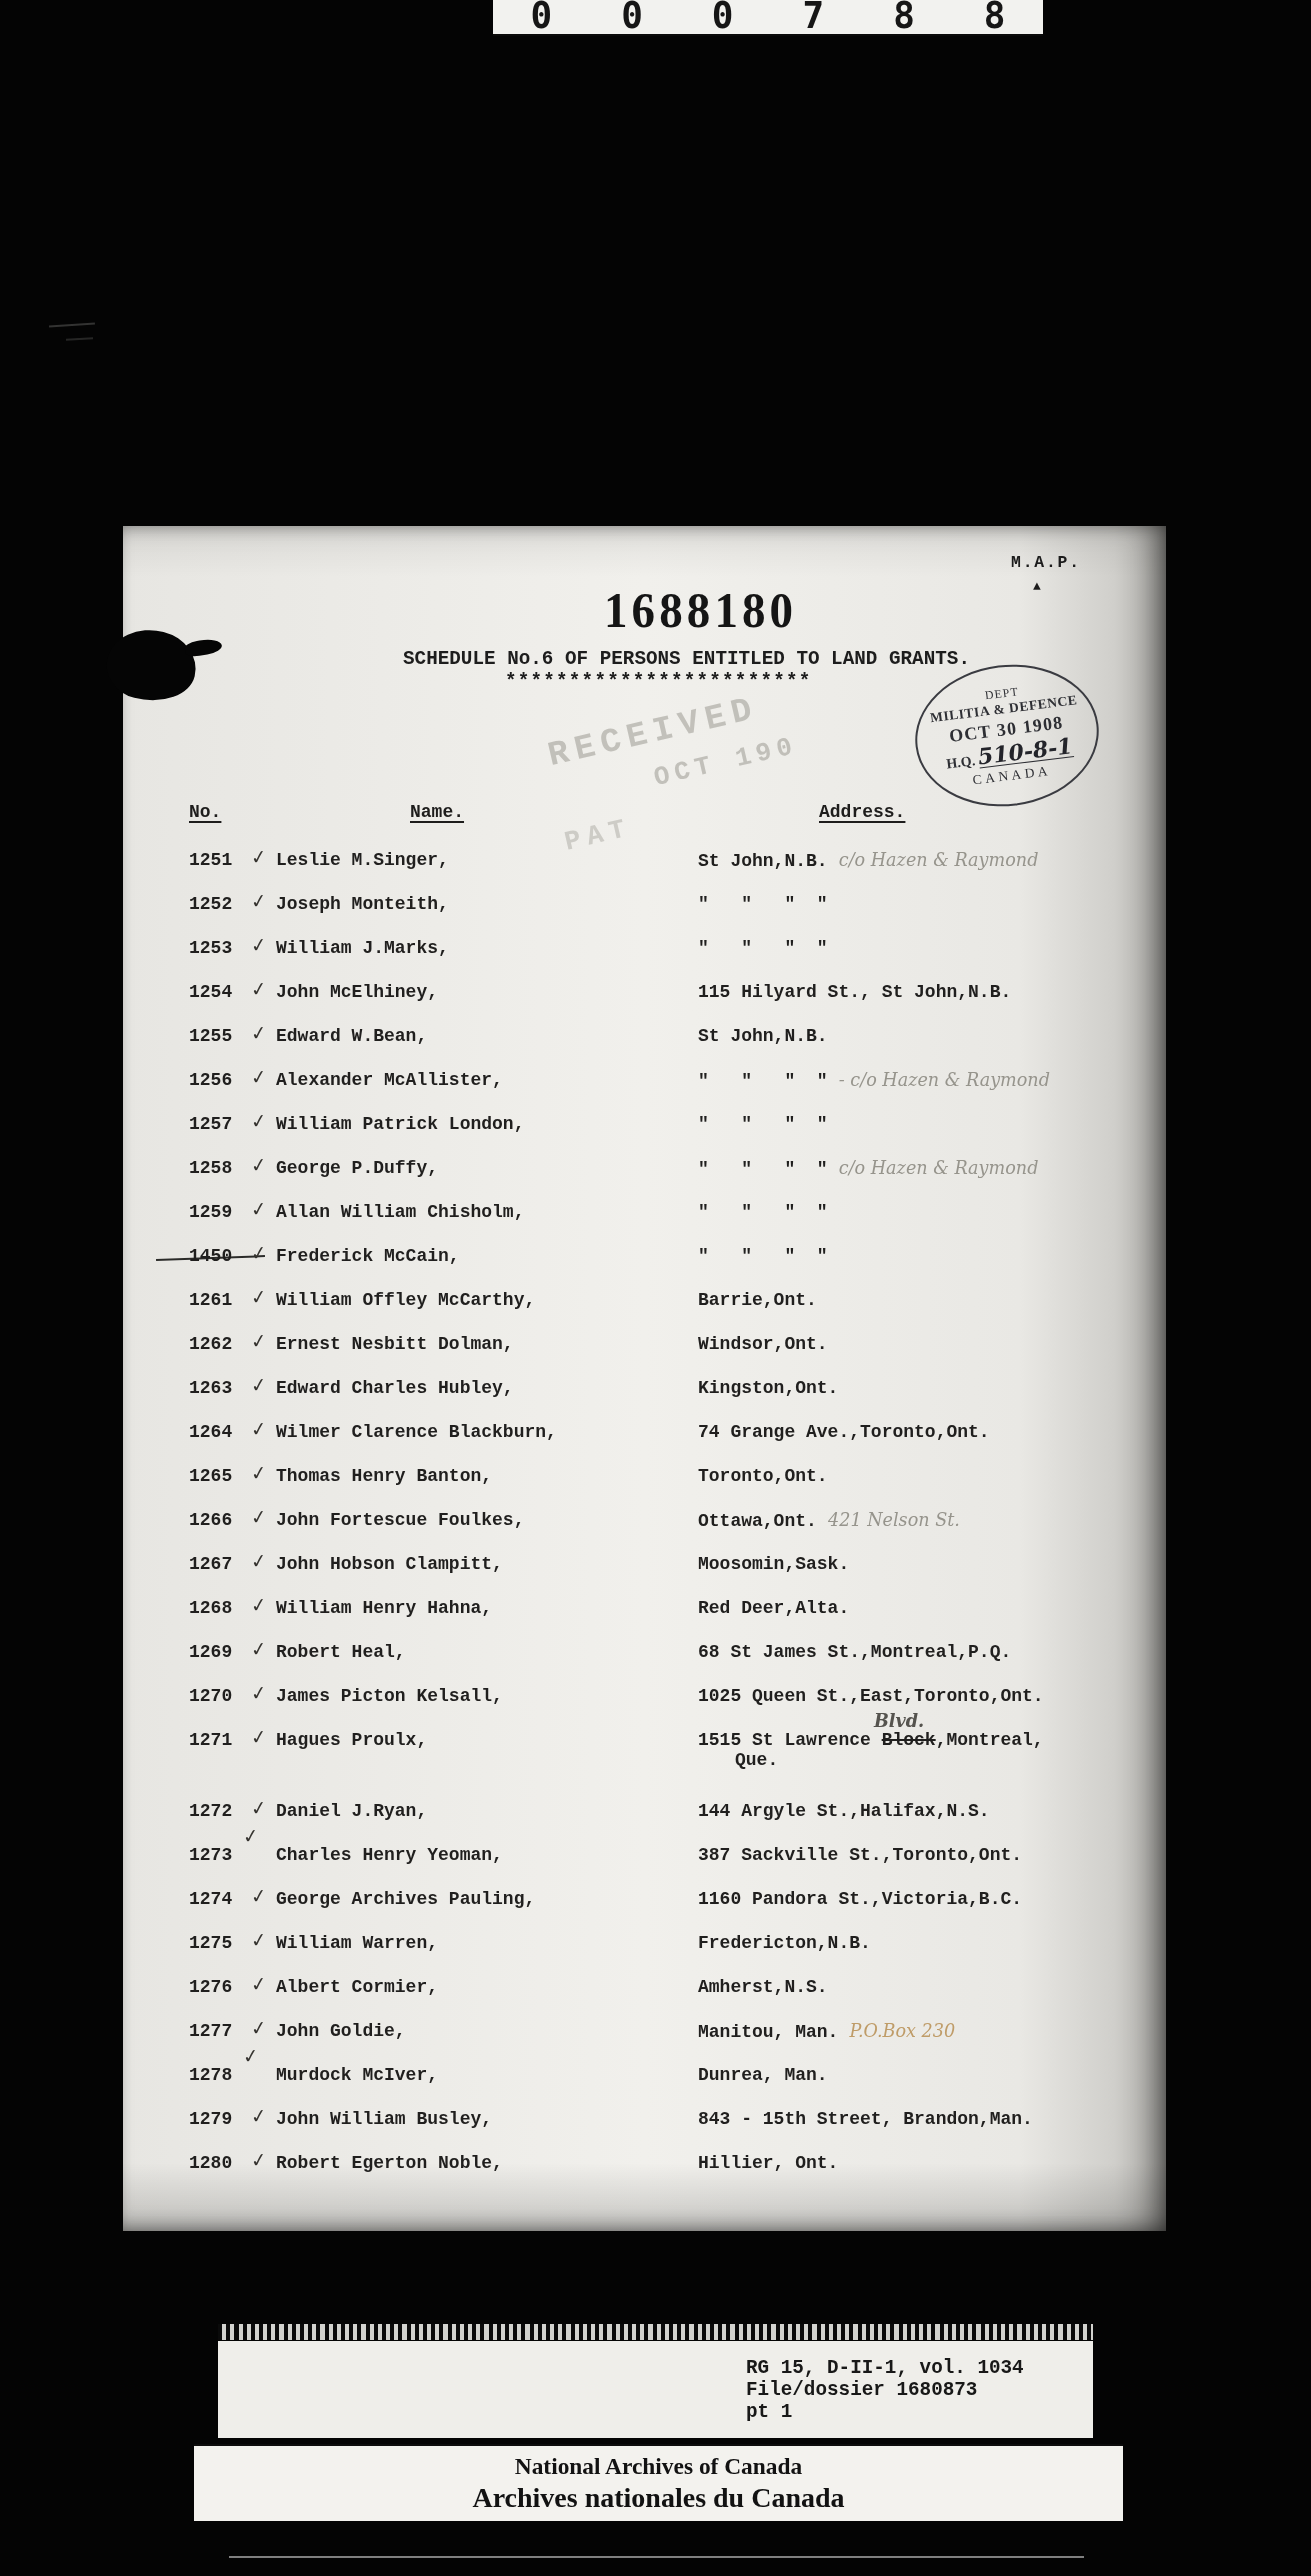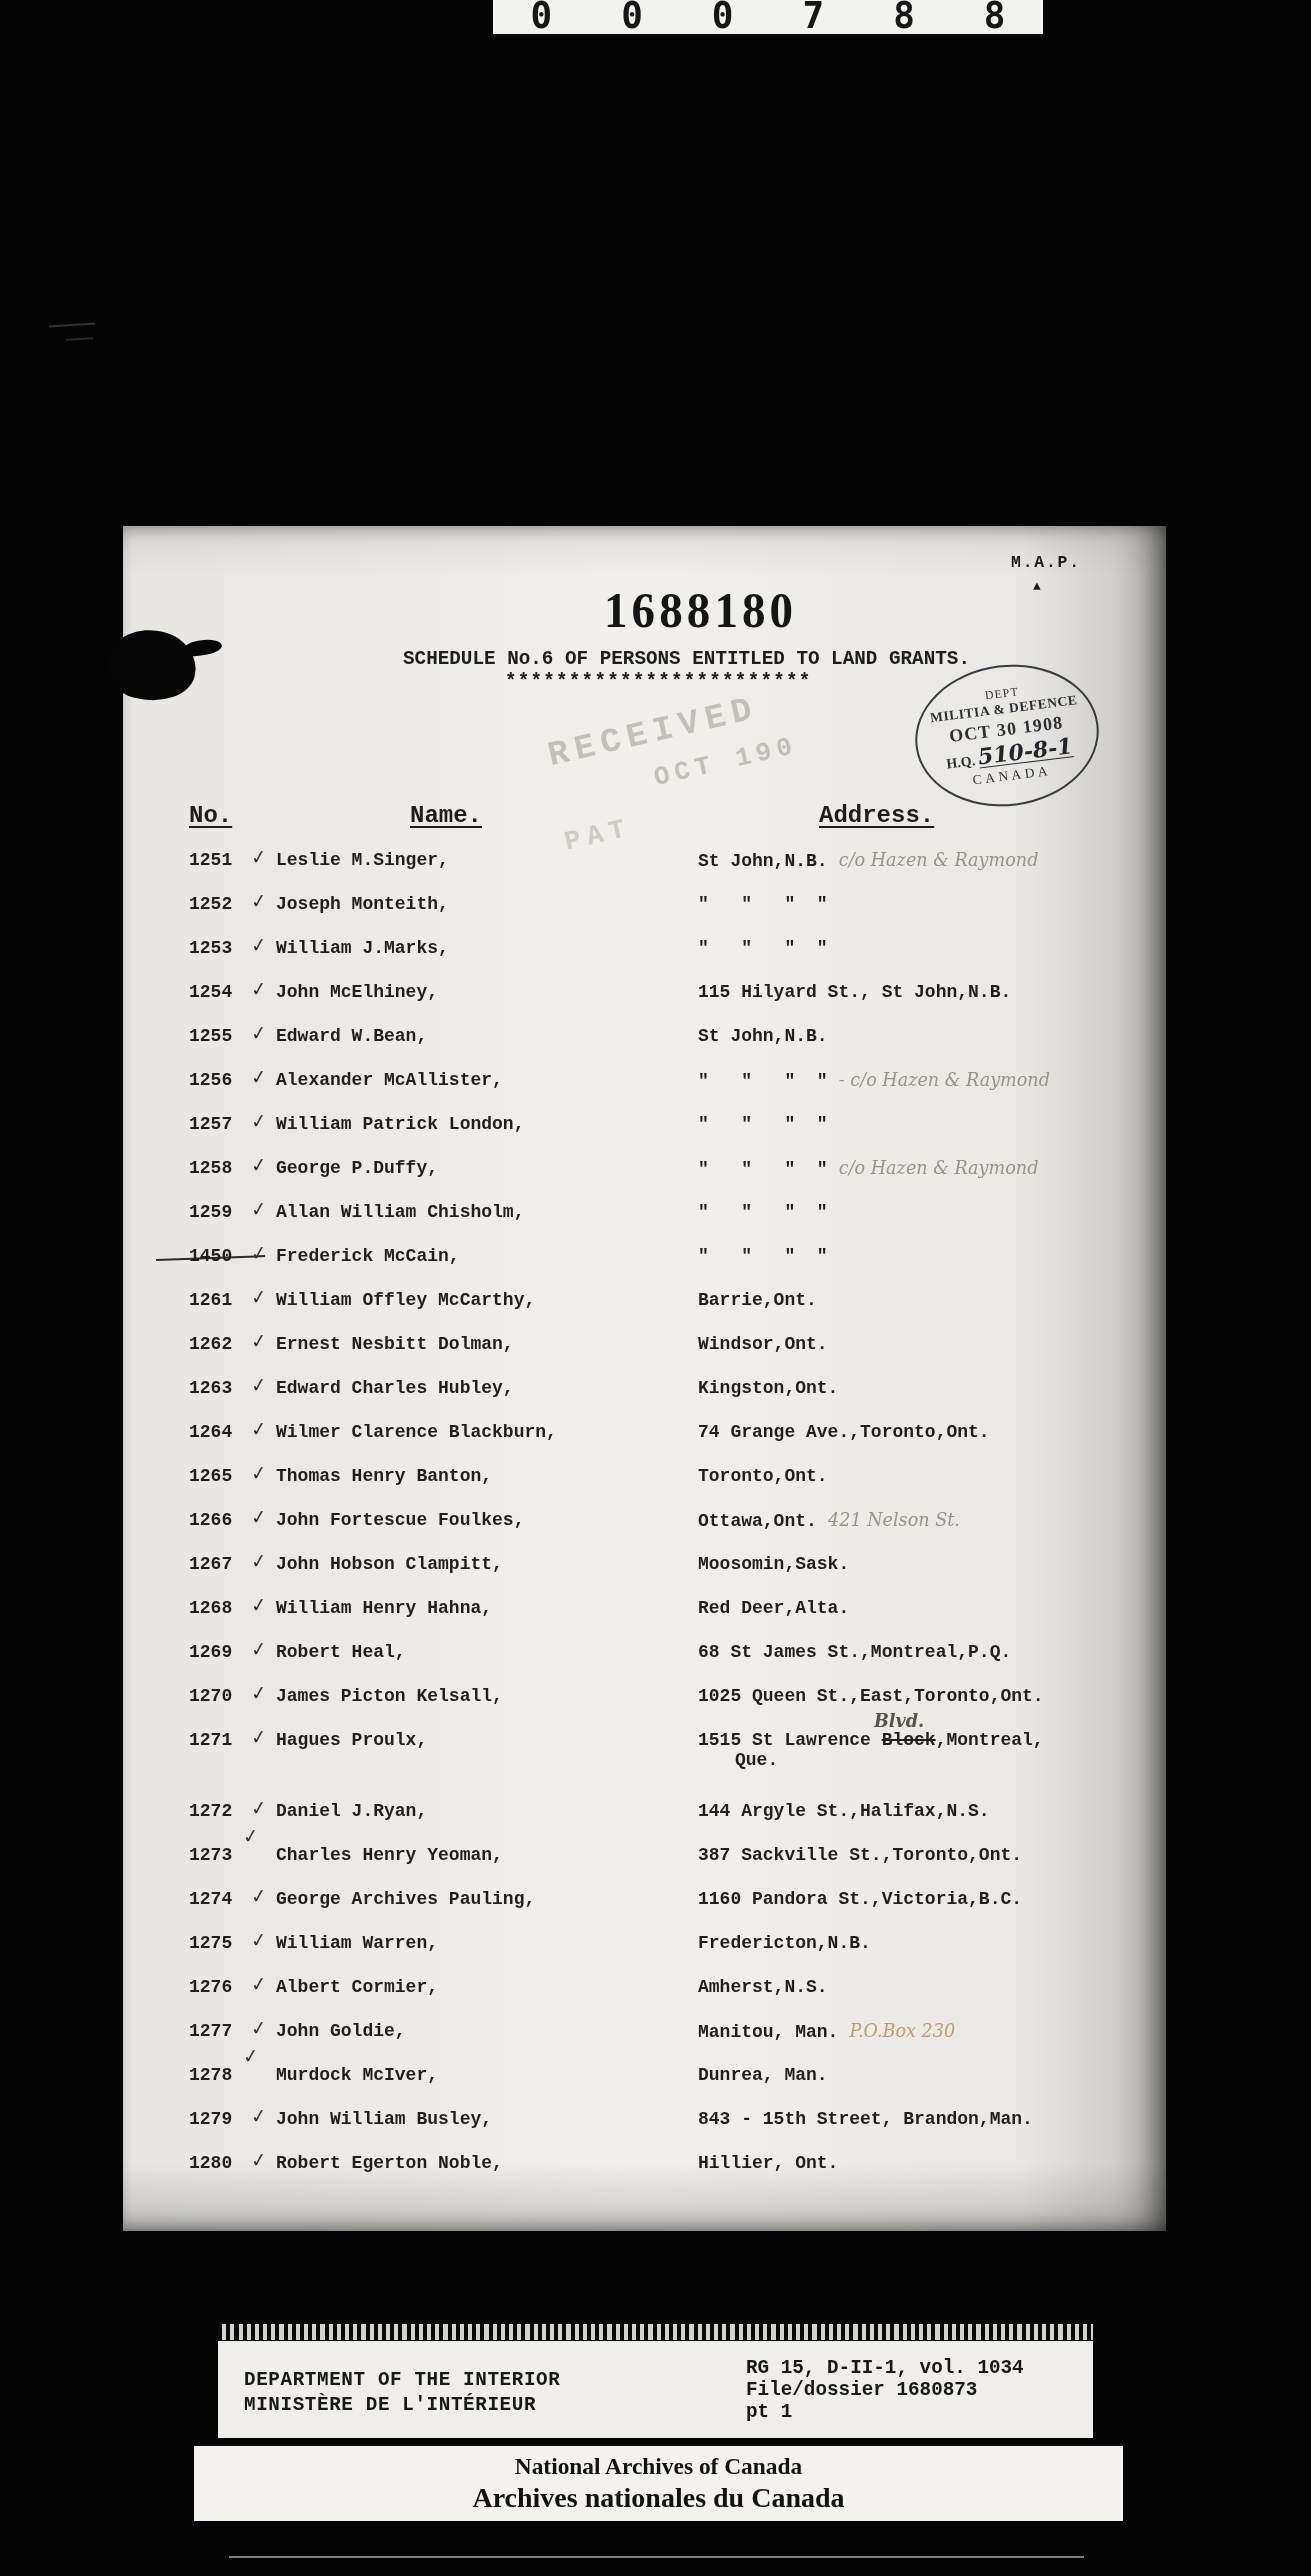--- a/index.html
+++ b/index.html
@@ -56,21 +56,21 @@
   .ds-content{position:absolute;inset:0;display:flex;flex-direction:column;align-items:center;justify-content:center;gap:0.6px;text-align:center;font-family:"Liberation Serif",serif;}
   .ds-dept{font-size:11.7px;letter-spacing:1.2px;}
   .ds-militia{font-size:13.5px;font-weight:bold;letter-spacing:0.6px;}
   .ds-date{font-size:18px;font-weight:bold;letter-spacing:1.2px;margin-top:2.3px;}
   .ds-hq{display:flex;align-items:baseline;gap:3.5px;margin-top:1.2px;}
   .ds-hq .hq{font-size:14px;font-weight:bold;}
   .ds-hq .fileno{font-family:"DejaVu Serif",serif;font-style:italic;font-weight:bold;font-size:22px;
     border-bottom:1.8px solid #2e2f34;line-height:1;color:#23242a;}
   .ds-canada{font-size:13.5px;letter-spacing:3.5px;margin-top:2.3px;}
   
-  .thead span{position:absolute;top:276px;font-size:24px;font-weight:bold;color:#1e1d1c;
+  .thead span{position:absolute;top:276px;font-size:18px;font-weight:bold;color:#1e1d1c;
     text-decoration:underline;text-decoration-thickness:1.8px;text-underline-offset:4.1px;}
   .th-no{left:66px;} .th-name{left:287px;} .th-addr{left:696px;}
   .rows{position:absolute;left:0;top:316px;width:100%;}
   .trow{position:relative;height:44px;}
   .trow.tall{height:71px;}
   .c-no{position:absolute;left:66px;top:8.2px;font-size:18px;font-weight:bold;color:#201f1e;}
   .c-check{position:absolute;left:129px;top:2.3px;font-size:22px;color:#35332f;transform:rotate(-8deg);font-weight:bold;}
   .c-check.check-up{top:-14px;left:121px;}
   .c-name{position:absolute;left:153px;top:8.2px;font-size:18px;font-weight:bold;color:#201f1e;white-space:pre;}
   .c-addr{position:absolute;left:575px;top:8.2px;font-size:18px;font-weight:bold;color:#201f1e;white-space:pre;}
@@ -320,24 +320,20 @@
         <span class="c-no">1280</span>
         <span class="c-check">✓</span>
         <span class="c-name">Robert Egerton Noble,</span>
         <span class="c-addr">Hillier, Ont.</span>
       </div>
     </div>
 </div>
 
 <div class="hatch"></div>
 <div class="box1">
-  <div class="box1-left">
-    <div>DEPARTMENT OF THE INTERIOR</div>
-    <div>MINISTÈRE DE L'INTÉRIEUR</div>
-  </div>
   <div class="box1-right">
     <div>RG 15, D-II-1, vol. 1034</div>
     <div>File/dossier 1680873</div>
     <div>pt 1</div>
   </div>
 </div>
 <div class="box2">
   <div class="en">National Archives of Canada</div>
   <div class="fr">Archives nationales du Canada</div>
 </div>

